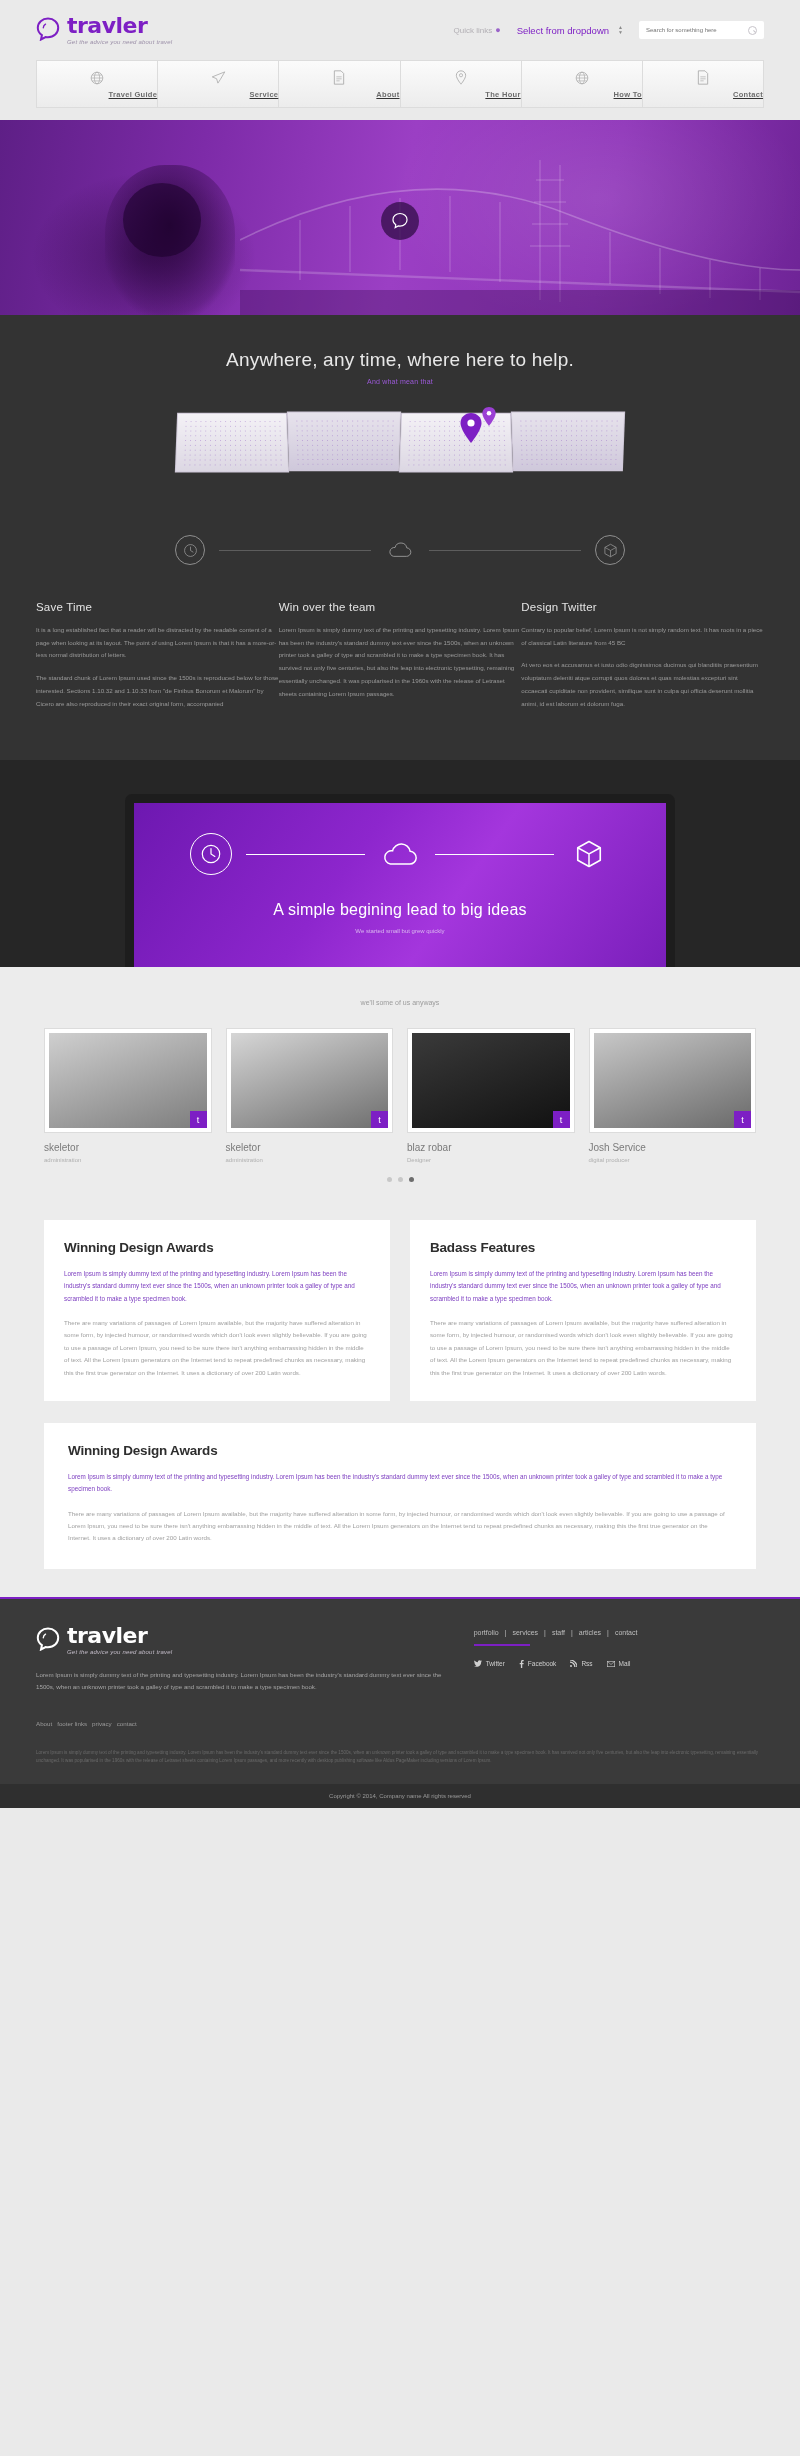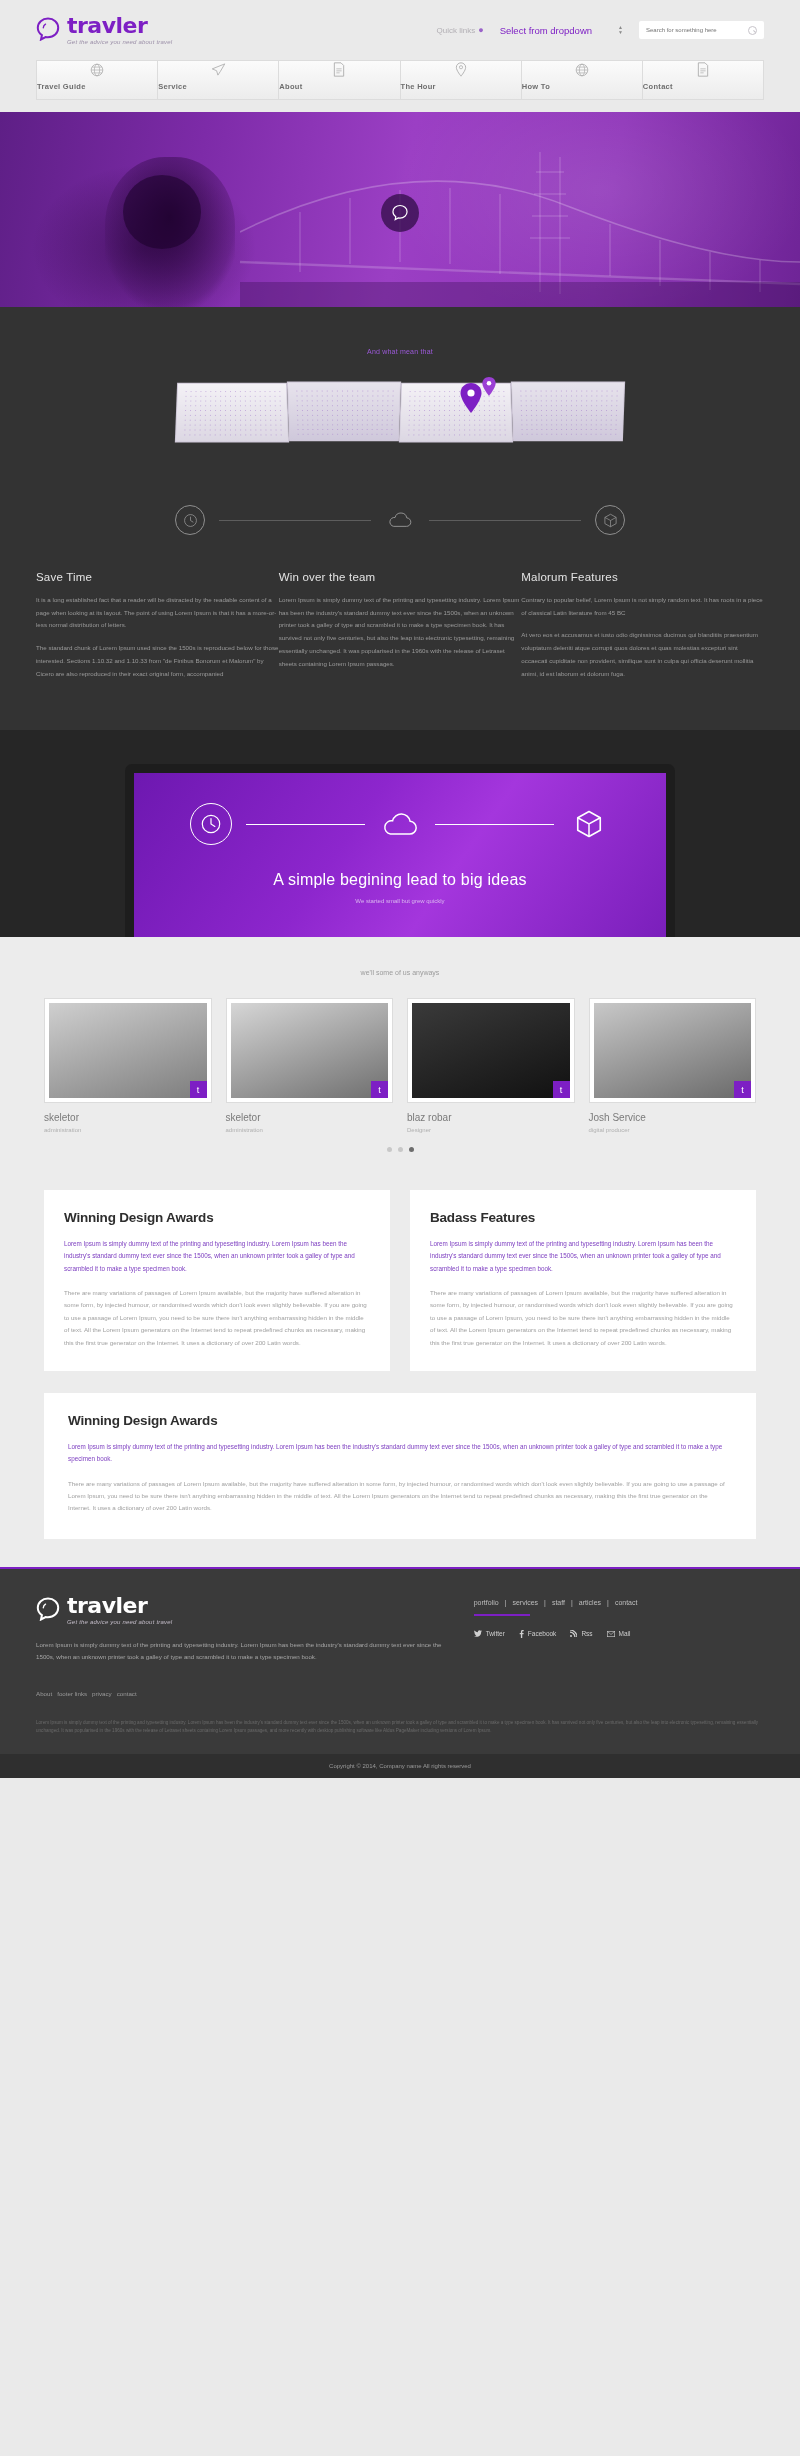--- a/index.html
+++ b/index.html
@@ -17,32 +17,32 @@
   .logo-wrap { display:flex; align-items:flex-start; gap:7px; }
   .logo-mark { width:24px; height:24px; position:relative; flex:none; margin-top:2px; }
   .logo-mark svg { display:block; }
   .logo-text { line-height:1; }
   .logo-word { font-size:22px; font-weight:bold; color:#7d1fc4; letter-spacing:-0.5px; font-family:"DejaVu Sans", sans-serif; }
   .logo-tag { font-size:6px; color:#9b8fa8; font-style:italic; margin-top:2px; letter-spacing:.2px; }
 
   .header-right { margin-left:auto; display:flex; align-items:center; gap:16px; }
   .quick-links { font-size:8px; color:#b3b0b5; display:flex; align-items:center; gap:3px; }
   .pin-ic { color:#9a63c9; font-size:9px; }
-  .dropdown { font-size:9.5px; color:#7d1fc4; display:flex; align-items:center; gap:26px; }
+  .dropdown { font-size:9.5px; color:#7d1fc4; display:flex; align-items:center; gap:9px; }
   .dd-arrows { display:flex; flex-direction:column; font-size:5px; line-height:5px; color:#8a8a8a; }
   .searchbox { width:125px; height:18px; background:#fff; border-radius:2px; display:flex; align-items:center;
                padding:0 7px; gap:4px; }
   .searchbox input { border:0; outline:0; font-size:6px; color:#c9c6cc; flex:1; font-family:inherit; background:transparent; }
   .search-ic { width:9px; height:9px; border:1px solid #c7c4ca; border-radius:50%; position:relative; flex:none; }
   .search-ic:after { content:""; position:absolute; width:1px; height:3px; background:#c7c4ca; right:1px; top:3px; transform:rotate(-45deg); }
 
   
   .nav { display:flex; padding:0 36px 12px; background:#eaeaea; }
   .nav-inner { display:flex; width:100%; background:linear-gradient(#fbfbfb,#ececec); border:1px solid #dcdcdc; }
-  .nav-item { flex:1; text-align:left; padding:1px 0 8px; border-right:1px solid #dcdcdc; cursor:pointer; }
+  .nav-item { flex:1; text-align:right; padding:9px 0 8px; border-right:1px solid #dcdcdc; cursor:pointer;text-decoration:underline; }
   .nav-item:last-child { border-right:0; }
   .nav-ic { height:15px; margin-bottom:5px; color:#a9a9a9; display:flex; justify-content:center; align-items:center; }
   .nav-lb { font-size:7.5px; color:#6d6d6d; font-weight:bold; letter-spacing:.3px; }
 
   
   .hero { height:195px; position:relative; overflow:hidden;
           background:linear-gradient(100deg,#5e1f86 0%,#7d2ba8 25%,#9b3fc4 50%,#8f35b9 75%,#6e2496 100%); }
   .hero:before { content:""; position:absolute; inset:0;
       background:
         radial-gradient(ellipse 160px 120px at 18% 70%, rgba(40,5,60,.55), transparent 70%),
@@ -252,20 +252,21 @@
     </svg>
     <div class="person"></div>
     <div class="hero-badge">
       <svg viewBox="0 0 24 24" width="18" height="18">
           <path d="M12 2C6.8 2 2.6 5.7 2.6 10.3c0 2.7 1.5 5.1 3.8 6.6l-.8 3.9 4.2-2.2c.7.1 1.4.2 2.2.2 5.2 0 9.4-3.7 9.4-8.5S17.2 2 12 2z" fill="none" stroke="#fff" stroke-width="1.6"></path>
         </svg>
     </div>
   </div>
 
   <div class="dark">
+    <div class="sec-title">Anywhere, any time, where here to help.</div>
     <div class="sec-sub">And what mean that</div>
 
     <div class="map-wrap">
       <div class="fold up">
           <div class="dots"></div>
         </div>
       <div class="fold dn">
           <div class="dots"></div>
         </div>
       <div class="fold up">
@@ -310,21 +311,21 @@
       <div class="col">
         <h3>Save Time</h3>
         <p>It is a long established fact that a reader will be distracted by the readable content of a page when looking at its layout. The point of using Lorem Ipsum is that it has a more-or-less normal distribution of letters.</p>
         <p>The standard chunk of Lorem Ipsum used since the 1500s is reproduced below for those interested. Sections 1.10.32 and 1.10.33 from "de Finibus Bonorum et Malorum" by Cicero are also reproduced in their exact original form, accompanied</p>
       </div>
       <div class="col">
         <h3>Win over the team</h3>
         <p>Lorem Ipsum is simply dummy text of the printing and typesetting industry. Lorem Ipsum has been the industry's standard dummy text ever since the 1500s, when an unknown printer took a galley of type and scrambled it to make a type specimen book. It has survived not only five centuries, but also the leap into electronic typesetting, remaining essentially unchanged. It was popularised in the 1960s with the release of Letraset sheets containing Lorem Ipsum passages.</p>
       </div>
       <div class="col">
-        <h3>Malorum Features</h3>
+        <h3>Design Twitter</h3>
         <p>Contrary to popular belief, Lorem Ipsum is not simply random text. It has roots in a piece of classical Latin literature from 45 BC</p>
         <p>At vero eos et accusamus et iusto odio dignissimos ducimus qui blanditiis praesentium voluptatum deleniti atque corrupti quos dolores et quas molestias excepturi sint occaecati cupiditate non provident, similique sunt in culpa qui officia deserunt mollitia animi, id est laborum et dolorum fuga.</p>
       </div>
     </div>
   </div>
 
   <div class="monitor-sec">
     <div class="monitor">
       <div class="screen">
         <div class="screen-icons">

